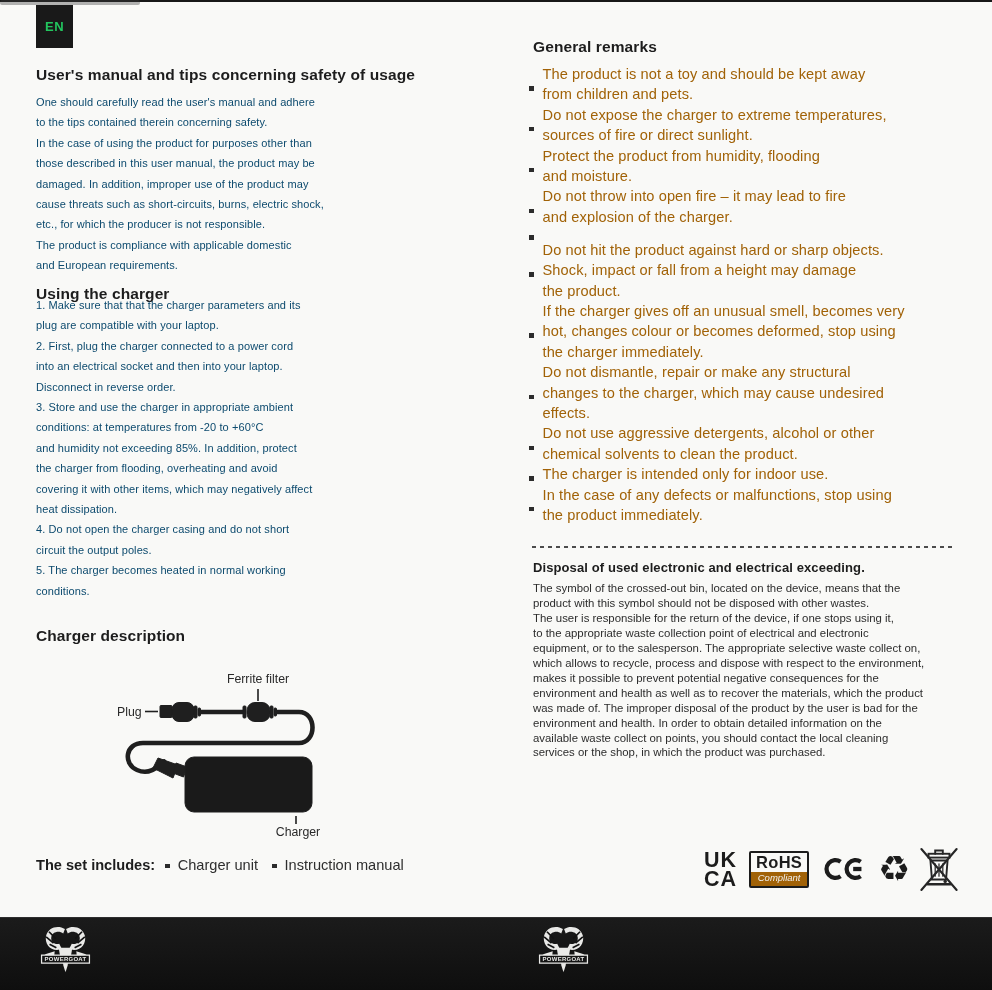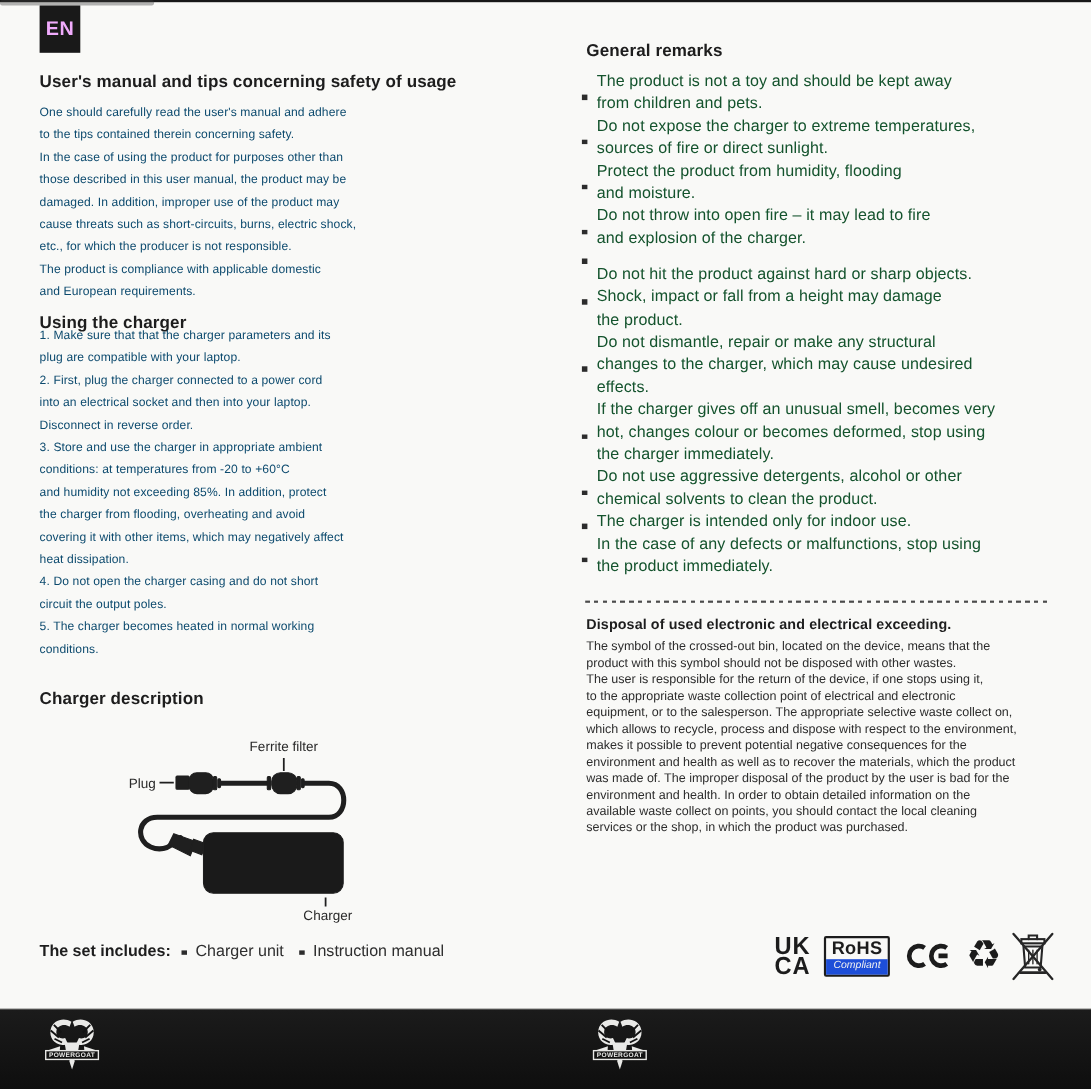--- a/index.html
+++ b/index.html
@@ -7,55 +7,55 @@
     width:992px;height:990px;position:relative;overflow:hidden;
     background:#f9f9f7;
     font-family:"Liberation Sans",sans-serif;
     color:#2e2e2e;
     -webkit-font-smoothing:antialiased;
   }
   .abs{position:absolute;}
   .top-edge{left:0;top:0;width:992px;height:2px;background:#181818;}
   .top-smudge{left:842;top:0;width:140px;height:5px;background:rgba(60,60,60,.38);border-radius:2px;}
   .en-badge{
-    left:36px;top:5px;width:37px;height:43px;background:#191919;color:#f0abfc;
+    left:36px;top:5px;width:37px;height:43px;background:#191919;color:#22c55e;
     display:flex;align-items:center;justify-content:center;
-    font-weight:bold;font-size:18px;letter-spacing:.5px;
+    font-weight:bold;font-size:13px;letter-spacing:.5px;
   }
   .h{font-weight:bold;font-size:15.5px;color:#1d1d1d;letter-spacing:.1px;white-space:pre-line;}
   .body-text{font-size:11px;line-height:20.4px;white-space:pre-line;letter-spacing:.1px;color:#0c4a6e;}
   .safety-h{left:36px;top:66px;}
   .safety-p{left:36px;top:92px;width:440px;}
   .using-h{left:36px;top:285px;}
   .using-p{left:36px;top:295px;width:440px;}
   .desc-h{left:36px;top:627px;}
   .diagram{left:103px;top:663px;}
   .diagram text{font-family:"Liberation Sans",sans-serif;font-size:12.3px;fill:#2a2a2a;}
   .set-row{left:36px;top:857px;display:flex;align-items:baseline;font-size:14.6px;}
   .set-label{font-weight:bold;color:#1d1d1d;margin-right:10px;}
   .sq{width:4.5px;height:4.5px;background:#2c2c2c;flex:none;align-self:center;margin:2px 8px 0 0;}
   .set-item{margin-right:14px;}
 
   .general-h{left:533px;top:38px;}
   .general-list{left:529px;top:64px;width:450px;}
   .bullet-row{display:flex;}
   .bullet-row .sq{margin-top:8px;margin-right:9px;}
-  .bullet-text{font-size:14.6px;line-height:20.4px;white-space:pre-line;letter-spacing:.1px;color:#14532d;}
+  .bullet-text{font-size:14.6px;line-height:20.4px;white-space:pre-line;letter-spacing:.1px;color:#a16207;}
 
   .dash-sep{left:532px;top:546px;width:421px;height:2px;
     background:repeating-linear-gradient(90deg,#4c4c4c 0 4px,transparent 4px 8px);}
   .disposal-h{left:533px;top:560px;font-size:13px;}
   .disposal-p{left:533px;top:581px;width:440px;font-size:11.4px;line-height:14.95px;white-space:pre-line;color:#2c2c2c;}
 
   .cert-row{left:704px;top:843px;height:52px;display:flex;align-items:center;}
   .ukca{display:flex;flex-direction:column;font-weight:bold;font-size:21.5px;line-height:17.5px;
     letter-spacing:1px;color:#1c1c1c;transform:scaleY(1.04);}
   .rohs{border:2.5px solid #1c1c1c;border-radius:2px;text-align:center;margin-left:12px;background:#f9f9f7;}
   .rohs-title{font-weight:bold;font-size:16.5px;color:#1c1c1c;padding:0 5px;line-height:19px;letter-spacing:.3px;}
-  .rohs-sub{background:#1d4ed8;color:#f2f2f0;font-size:9.5px;font-style:italic;padding:1.5px 3px 2.5px;line-height:10px;}
+  .rohs-sub{background:#a16207;color:#f2f2f0;font-size:9.5px;font-style:italic;padding:1.5px 3px 2.5px;line-height:10px;}
   .ce{margin-left:15px;display:block;}
   .recycle{margin-left:13px;font-family:"DejaVu Sans",sans-serif;font-size:36px;line-height:36px;color:#1c1c1c;}
   .weee{margin-left:9px;display:block;}
 
   .footer-bar{left:0;top:917px;width:992px;height:73px;background:linear-gradient(#1b1b1b,#0e0e0e);border-top:1px solid #2e2e2e;}
   .logo1{position:absolute;left:37px;top:5px;}
   .logo2{position:absolute;left:535px;top:5px;}
   .goat text{font-family:"Liberation Sans",sans-serif;}
 </style>
 </head>
@@ -160,29 +160,29 @@
       <span class="sq"></span>
     </div>
   <div class="bullet-row">
       <span class="sq"></span>
       <span class="bullet-text">Do not hit the product against hard or sharp objects.
 Shock, impact or fall from a height may damage
 the product.</span>
     </div>
   <div class="bullet-row">
       <span class="sq"></span>
+      <span class="bullet-text">If the charger gives off an unusual smell, becomes very
+hot, changes colour or becomes deformed, stop using
+the charger immediately.</span>
+    </div>
+  <div class="bullet-row">
+      <span class="sq"></span>
       <span class="bullet-text">Do not dismantle, repair or make any structural
 changes to the charger, which may cause undesired
 effects.</span>
-    </div>
-  <div class="bullet-row">
-      <span class="sq"></span>
-      <span class="bullet-text">If the charger gives off an unusual smell, becomes very
-hot, changes colour or becomes deformed, stop using
-the charger immediately.</span>
     </div>
   <div class="bullet-row">
       <span class="sq"></span>
       <span class="bullet-text">Do not use aggressive detergents, alcohol or other
 chemical solvents to clean the product.</span>
     </div>
   <div class="bullet-row">
       <span class="sq"></span>
       <span class="bullet-text">The charger is intended only for indoor use.</span>
     </div>

